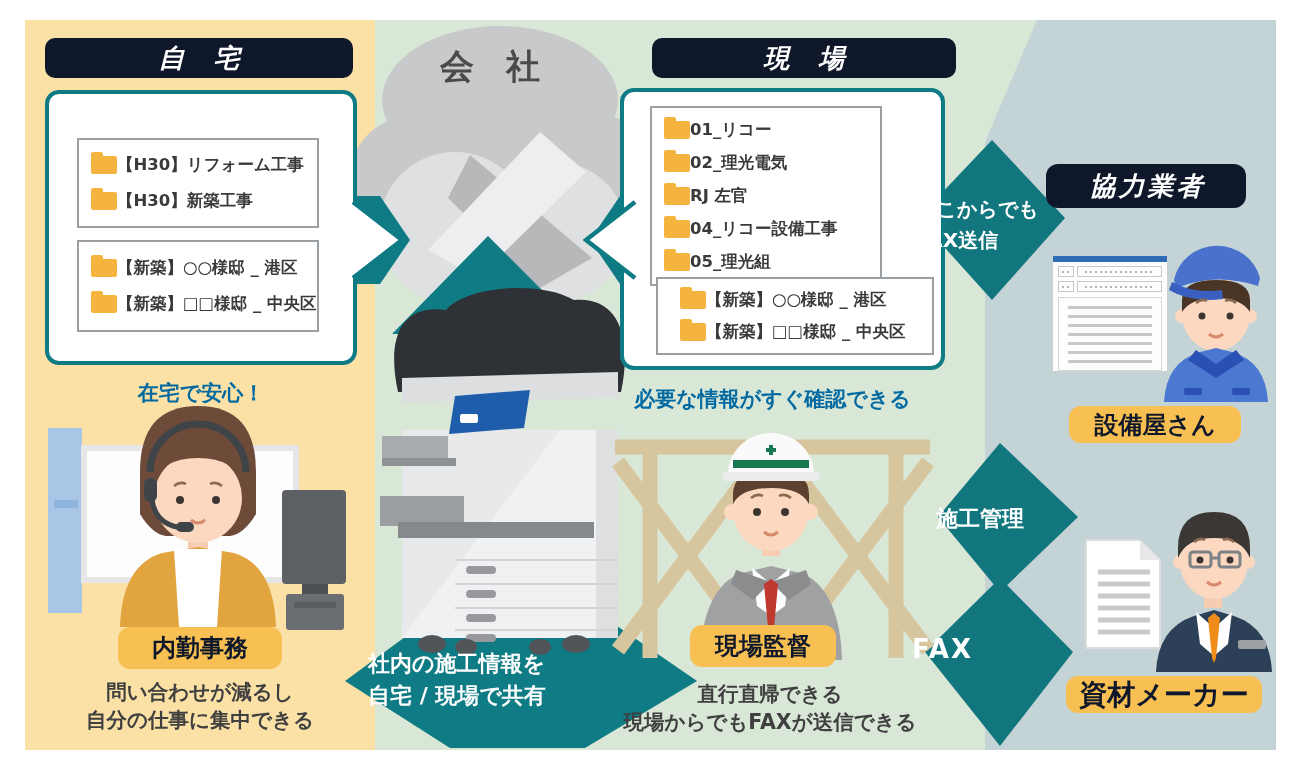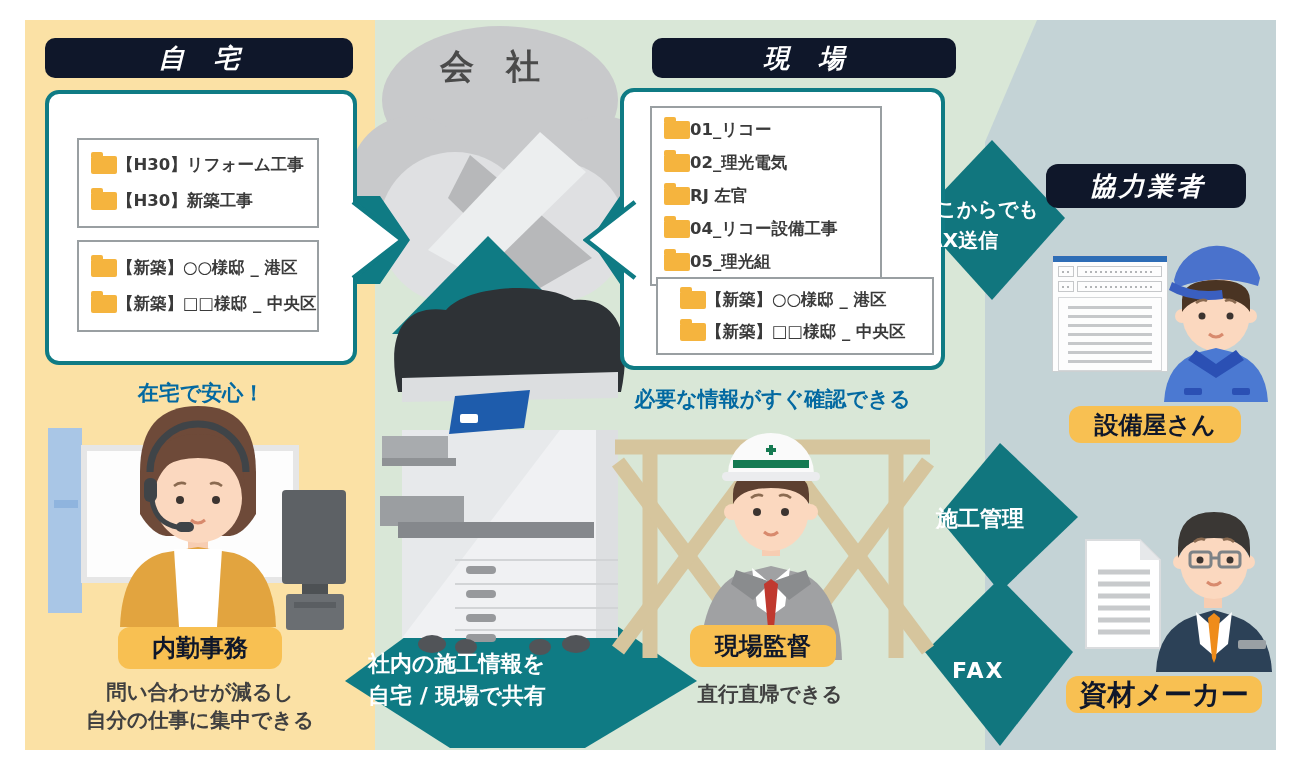--- a/index.html
+++ b/index.html
@@ -46,21 +46,21 @@
   .badge-shizai{left:1066px;top:676px;width:196px;height:37px;font-size:28px;}
   
   .caption{font-weight:bold;color:#404040;font-size:20.5px;text-align:center;line-height:1.38;}
   .cap-home{left:40px;top:678px;width:320px;}
   .cap-site{left:595px;top:680px;width:350px;}
   
   .on-teal{color:#fff;font-weight:bold;}
   .share-text{left:368px;top:648px;width:245px;font-size:22px;line-height:1.45;}
   .faxany-text{left:916px;top:194px;width:152px;font-size:20px;line-height:1.55;}
   .mgmt-text{left:936px;top:504px;width:128px;font-size:22px;}
-  .fax-text{left:952px;top:634px;width:106px;font-size:22px;letter-spacing:2px;margin-top:24px;}
+  .fax-text{left:912px;top:634px;width:106px;font-size:26px;letter-spacing:2px;}
   
   .form-win{left:1052px;top:255px;width:116px;height:117px;background:#fdfdfd;border:1px solid #ccd0d2;box-sizing:border-box;}
   .form-bar{height:6px;background:#2e6db6;}
   .form-row{display:flex;gap:3px;margin:4px 5px 0 5px;height:11px;}
   .form-cell-s{width:14px;border:1px solid #c6c8ca;background:
     repeating-linear-gradient(90deg,#b3b5b7 0 2px,transparent 2px 5px) center/8px 2px no-repeat;}
   .form-cell-l{flex:1;border:1px solid #c6c8ca;background:
     repeating-linear-gradient(90deg,#b3b5b7 0 2px,transparent 2px 5px) center/70px 2px no-repeat;}
   .form-lines{margin:5px;height:72px;border:1px solid #d4d6d8;background:
     repeating-linear-gradient(#c6c8ca 0 3px,transparent 3px 9px) 50% 8px/84px 60px no-repeat;}
@@ -343,15 +343,16 @@
   <div class="abs badge badge-kantoku">現場監督</div>
   <div class="abs badge badge-setsubi">設備屋さん</div>
   <div class="abs badge badge-shizai">資材メーカー</div>
 
   <div class="abs caption cap-home">
     <div>問い合わせが減るし</div>
     <div>自分の仕事に集中できる</div>
   </div>
   <div class="abs caption cap-site">
     <div>直行直帰できる</div>
+    <div>現場からでもFAXが送信できる</div>
   </div>
 
 </div>
 
 </body></html>

